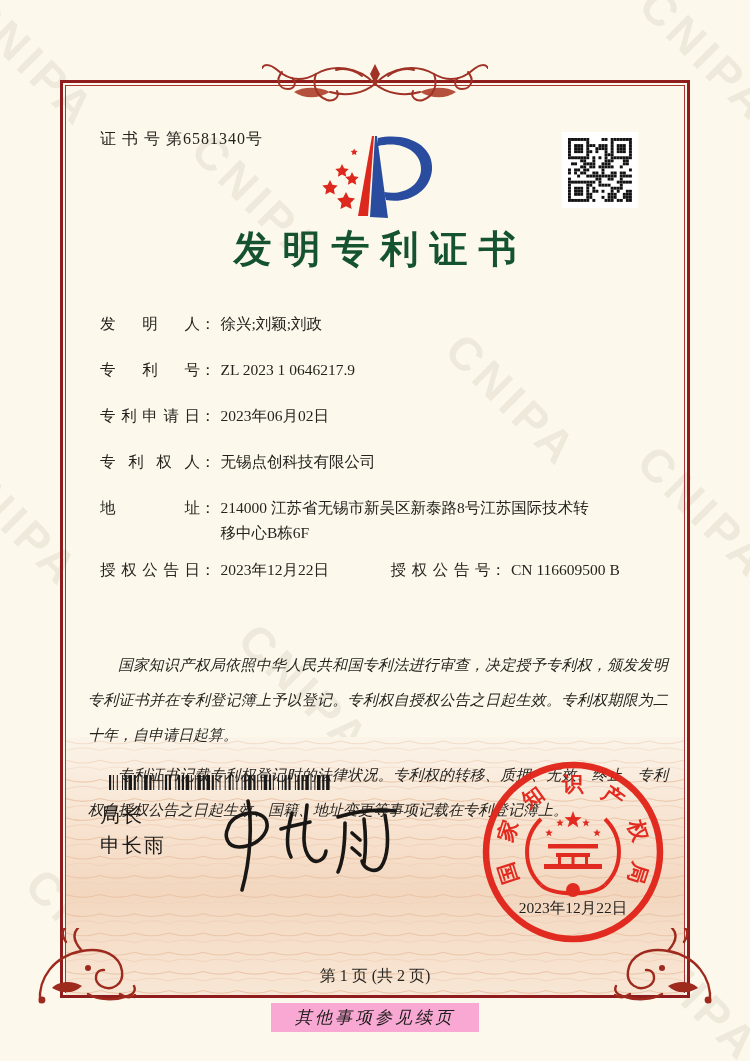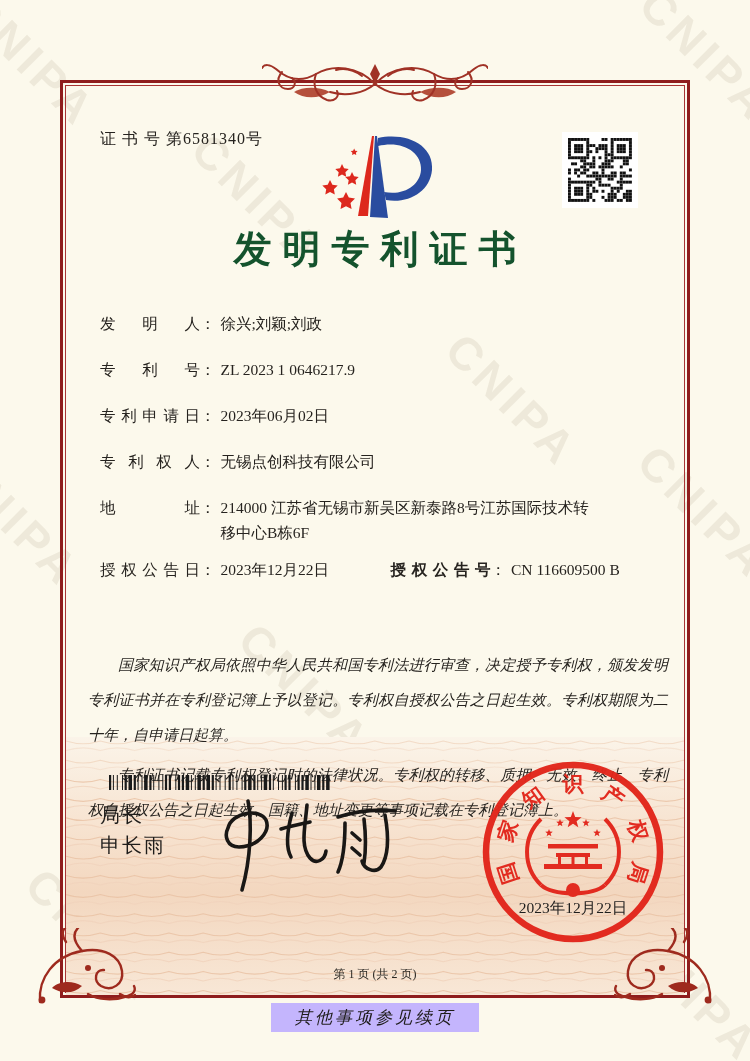--- a/index.html
+++ b/index.html
@@ -41,38 +41,38 @@
     font-size:38px;font-weight:600;letter-spacing:11px;padding-left:11px;color:#14532d;
   }
   
   .fields{position:absolute;left:100px;top:311px;width:572px;z-index:4;font-size:15.5px;line-height:25px;}
   .row{margin-bottom:21px;white-space:nowrap;}
   .row.addr{margin-bottom:12px;}
   .lbl{display:inline-block;width:100px;text-align:justify;text-align-last:justify;vertical-align:top;}
   .colon{display:inline-block;margin-right:5px;vertical-align:top;}
   .val{display:inline-block;vertical-align:top;white-space:pre-line;}
   .val.w150{width:168px;white-space:nowrap;}
-  .lbl2{margin-left:2px;font-weight:bold;}
+  .lbl2{margin-left:2px;}
   
   .paras{
     position:absolute;left:88px;top:648px;width:580px;z-index:4;
     font-size:15px;line-height:35px;text-align:justify;
     font-style:italic;
   }
   .paras p{margin:0 0 5px 0;text-indent:2em;}
   
   .barcode{position:absolute;left:109px;top:775px;z-index:4;}
   .director{position:absolute;left:100px;top:800px;z-index:4;
     font-family:Liberation Sans, sans-serif;font-size:20px;line-height:30px;letter-spacing:2px;color:#1E1C1A;}
   .signature{position:absolute;left:198px;top:788px;z-index:5;}
   .seal{position:absolute;left:478px;top:757px;width:190px;height:190px;z-index:5;opacity:0.97;}
-  .page-no{position:absolute;left:60px;width:630px;top:966px;z-index:4;text-align:center;font-size:12px;color:#2A2722;}
+  .page-no{position:absolute;left:60px;width:630px;top:966px;z-index:4;text-align:center;font-size:16px;color:#2A2722;}
   .note-box{
     position:absolute;left:50%;top:1003px;transform:translateX(-50%);z-index:4;
-    background:#c4b5fd;padding:3px 24px;font-size:17px;font-style:italic;letter-spacing:3px;color:#1E1C1A;
+    background:#f9a8d4;padding:3px 24px;font-size:17px;font-style:italic;letter-spacing:3px;color:#1E1C1A;
     white-space:nowrap;
   }
 </style>
 </head>
 <body>
 
 <div>
 
   <div id="wm-layer">
       <div class="wm" style="left: 30px; top: 60px;">CNIPA</div>

